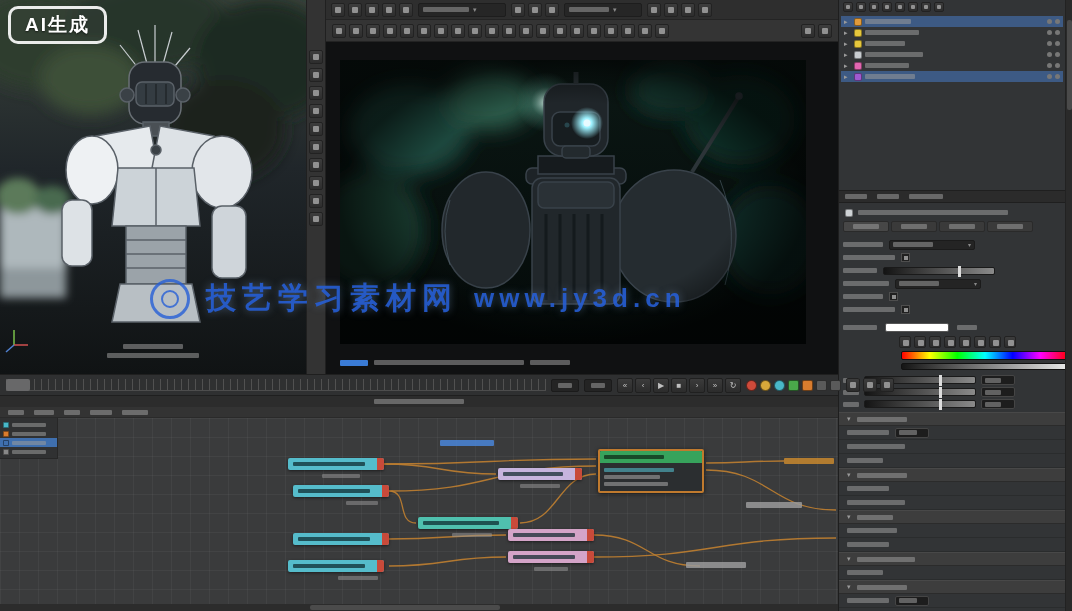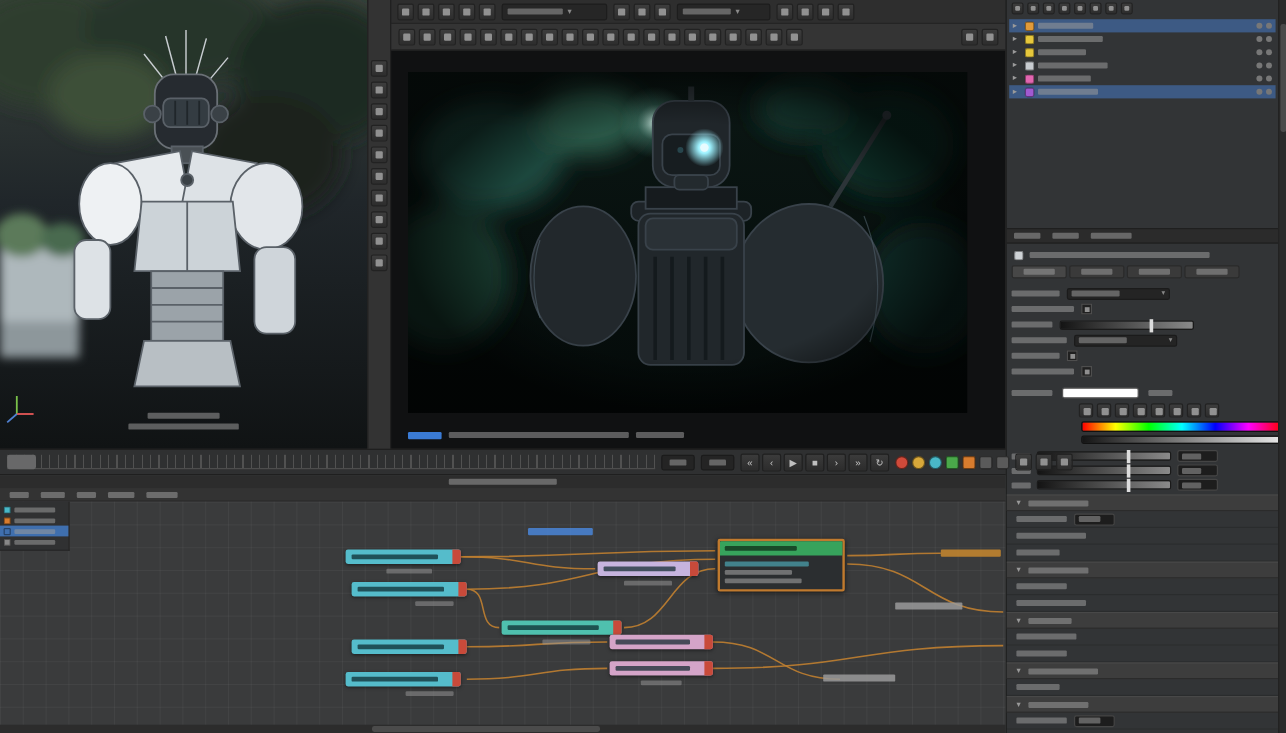--- a/index.html
+++ b/index.html
@@ -823,14 +823,22 @@
             <div class="chip" style="background: rgb(136, 136, 136);"></div>
             <div class="bar" style="width: 34px; height: 4px;"></div>
           </div>
         </div>
     </div>
     <div id="ne-scroll">
         <div class="thumb"></div>
       </div>
   </div>
 
+  <div id="ai-badge">AI生成</div>
+  <div id="watermark">
+    <div id="wm-logo">
+        <i></i>
+      </div>
+    <span id="wm-text">技艺学习素材网</span>
+    <span id="wm-url">www.jy3d.cn</span>
+  </div>
 
 </div>
 
 </body></html>

